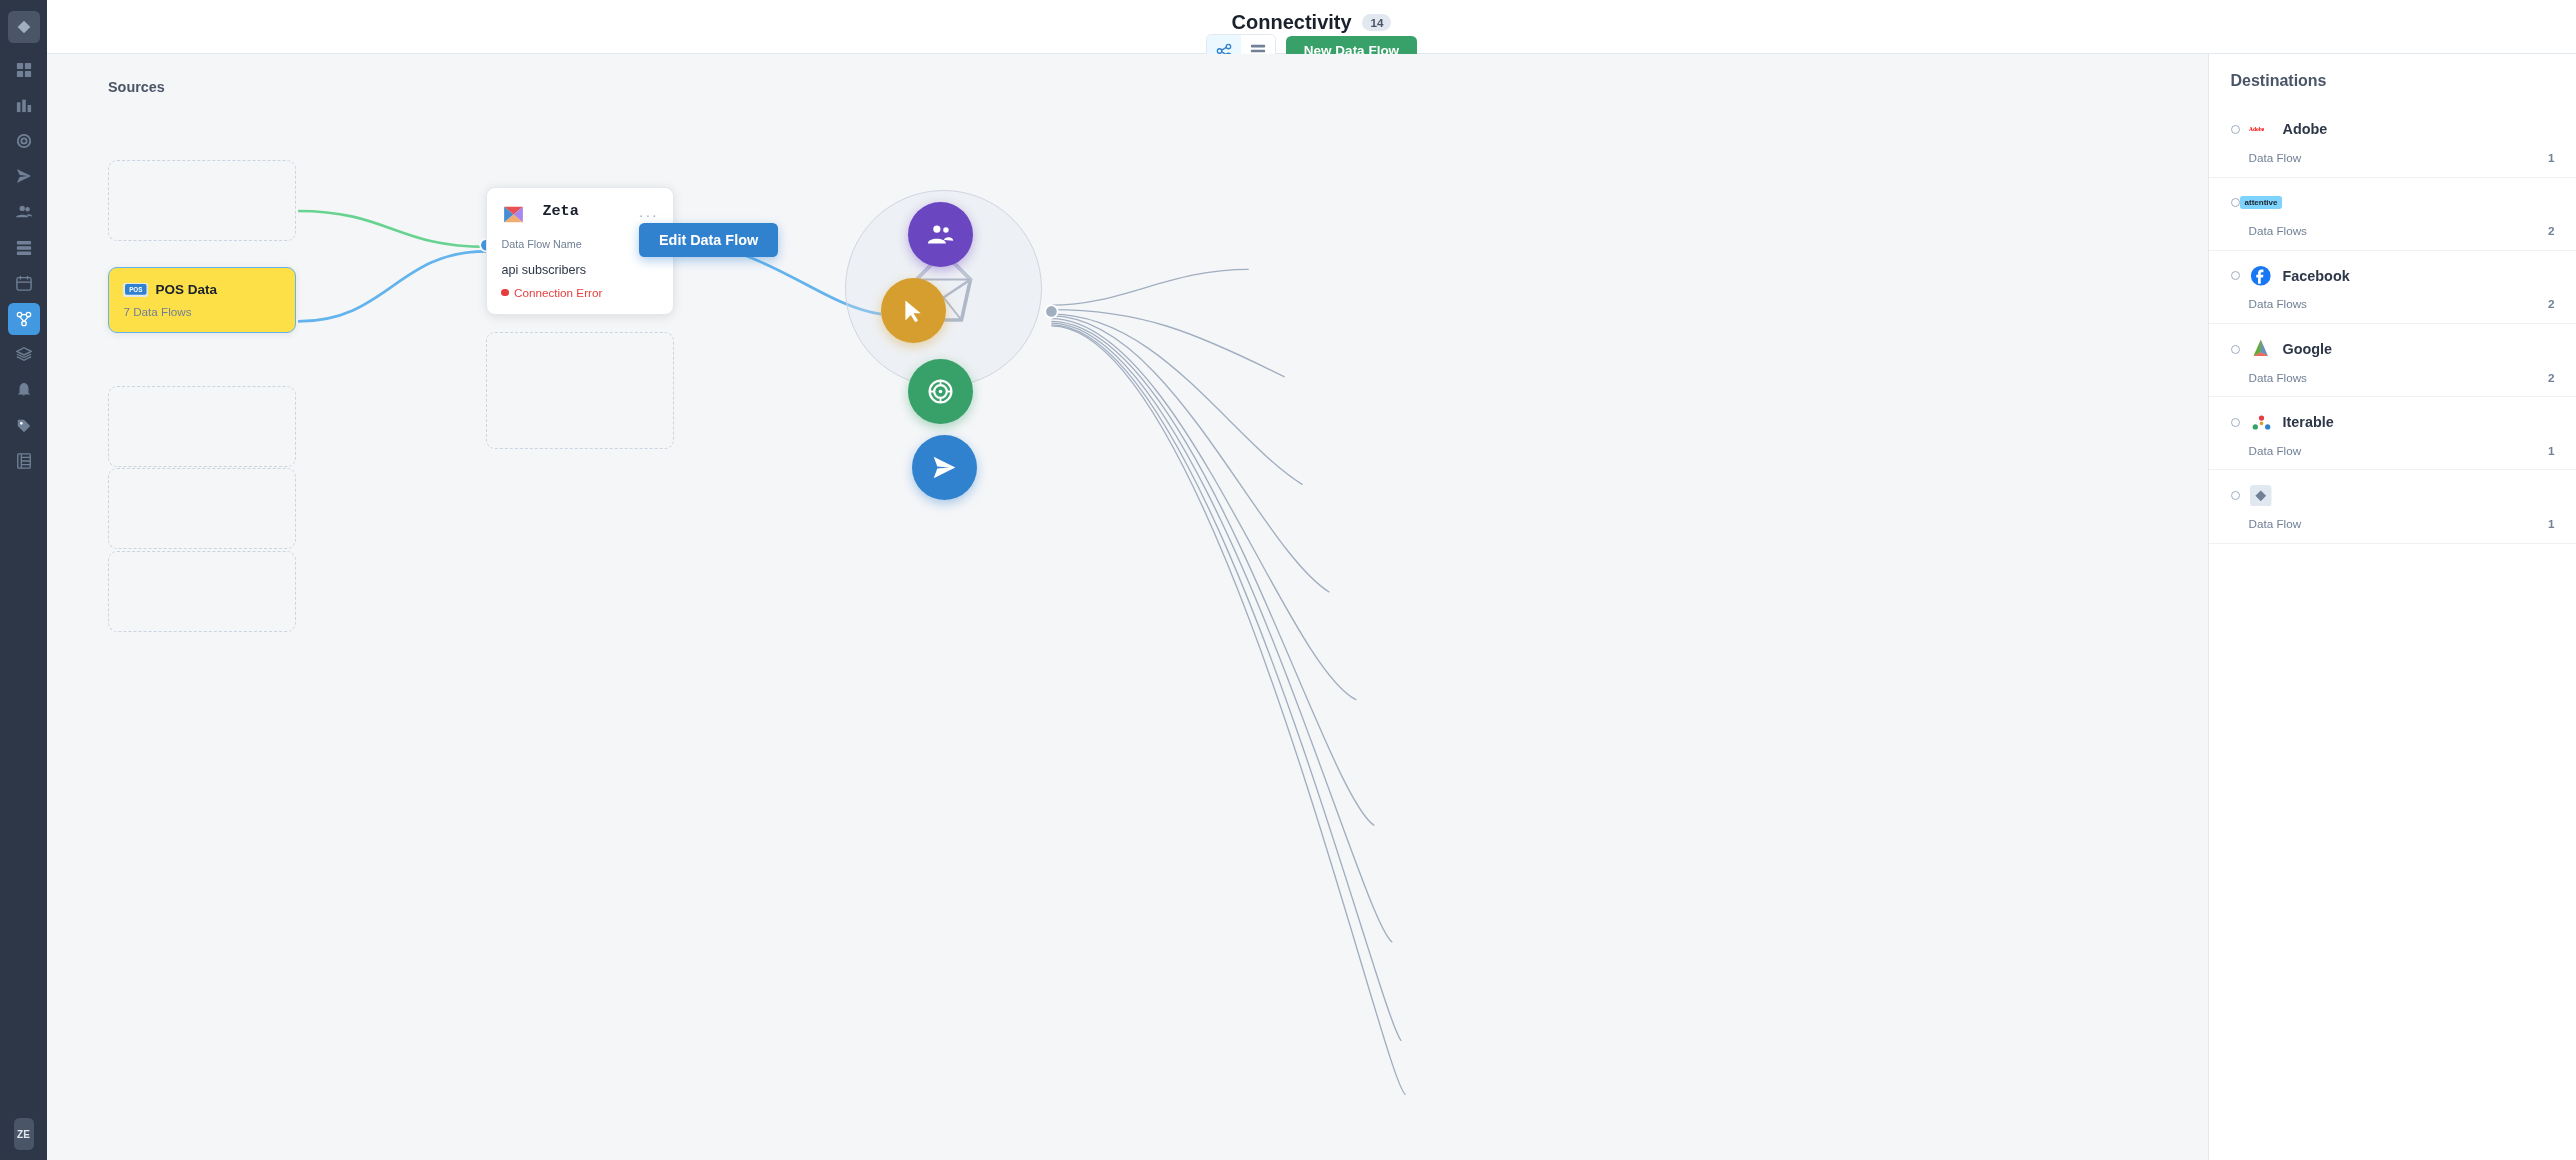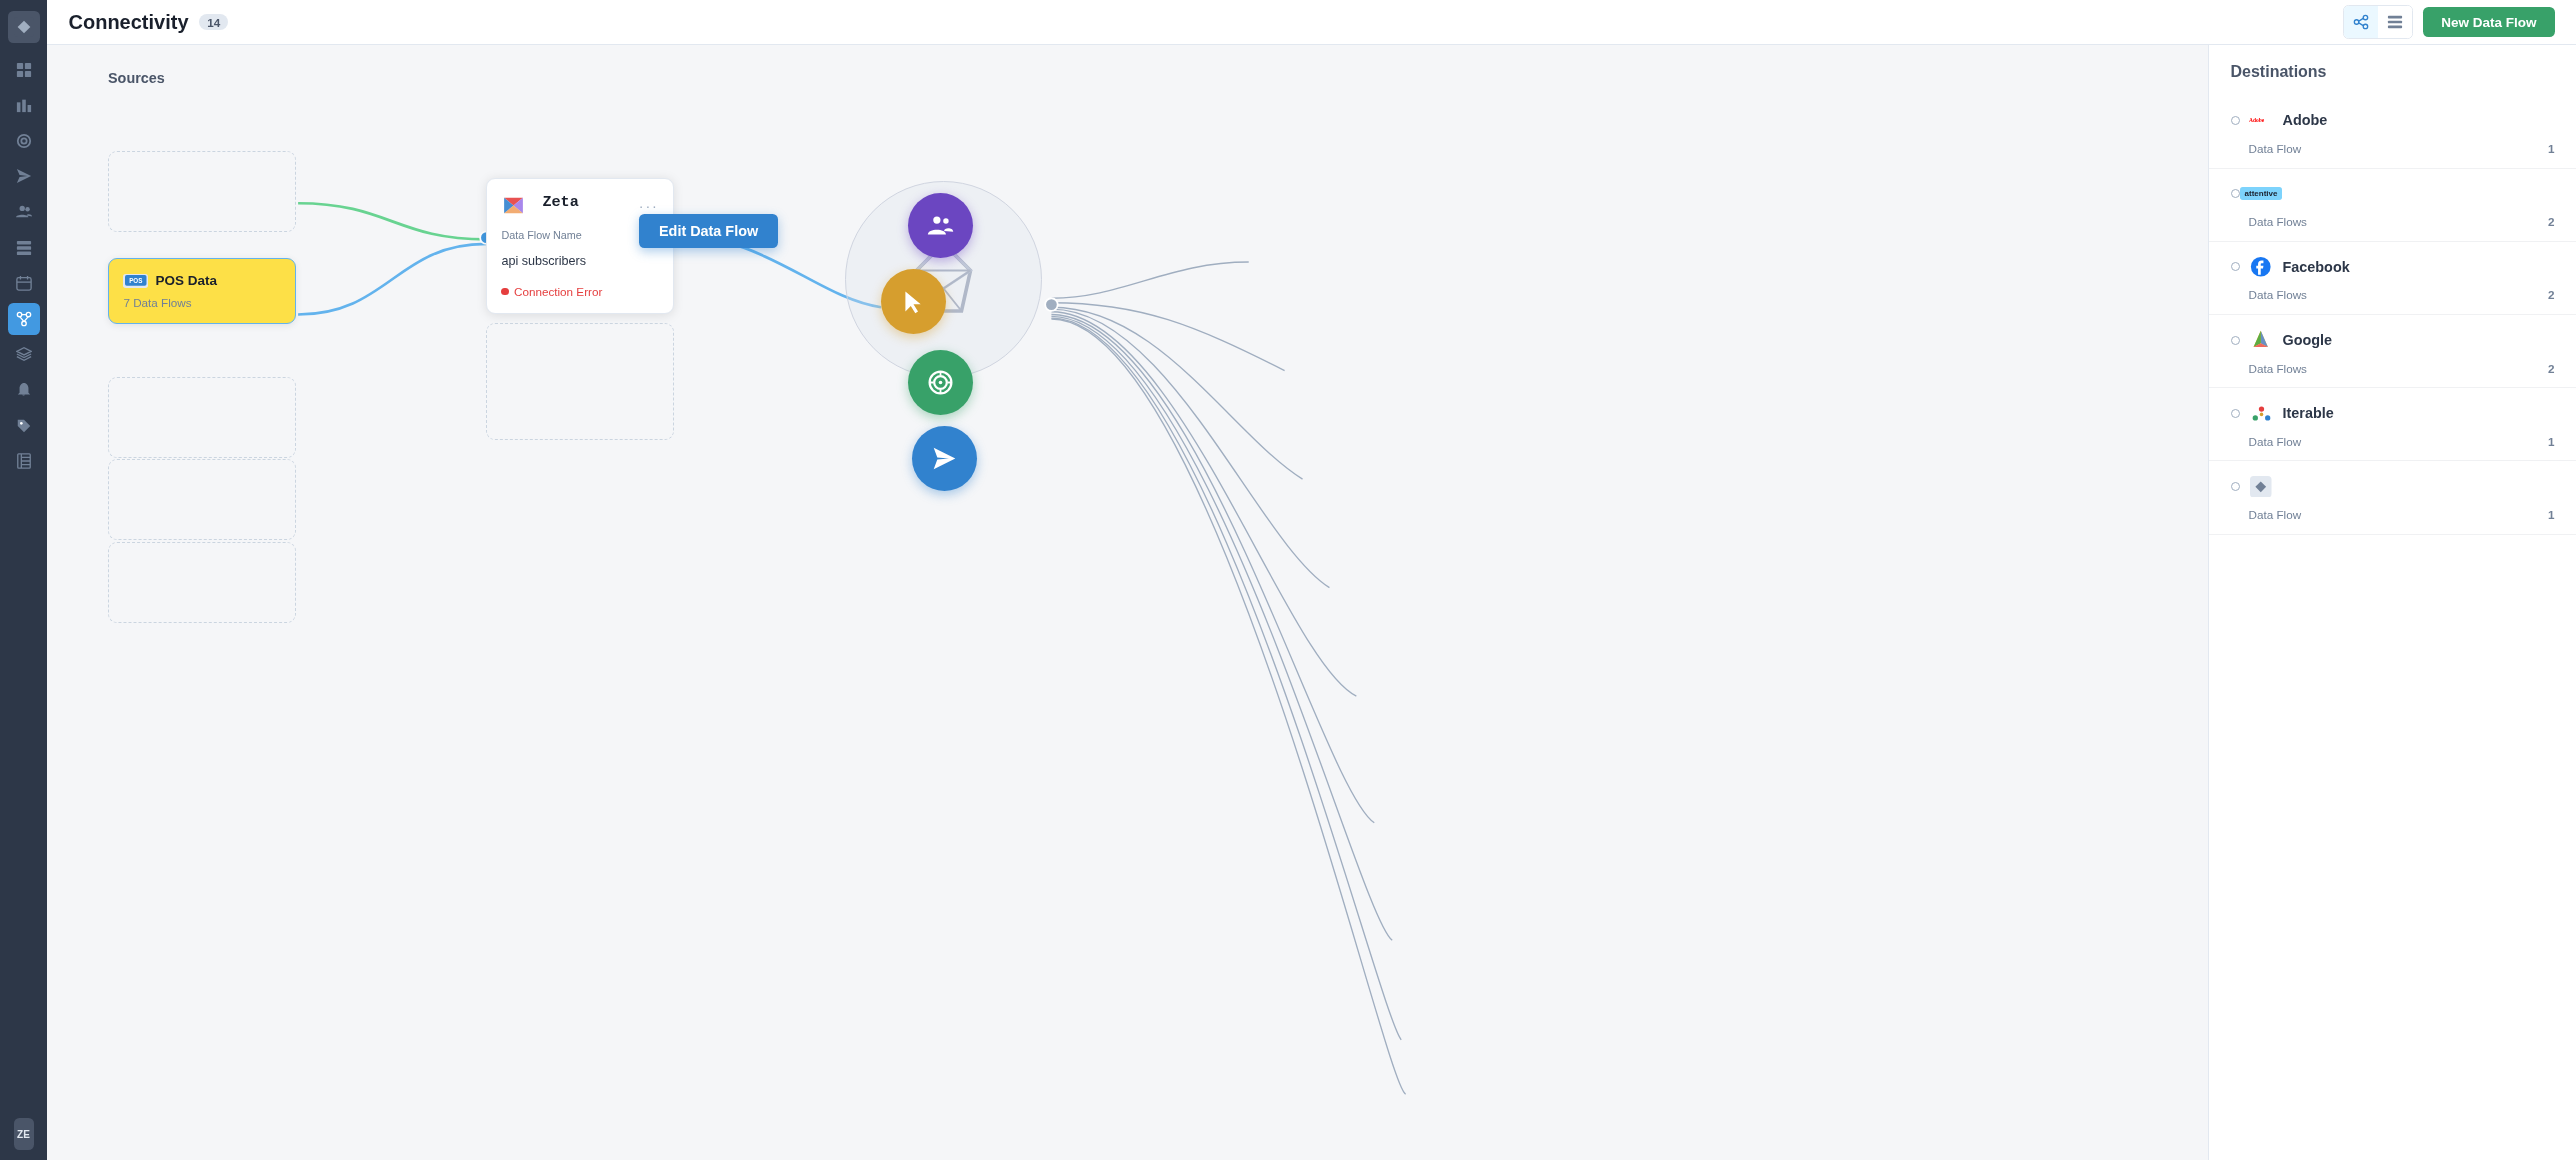--- a/index.html
+++ b/index.html
@@ -65,22 +65,23 @@
     }
 
     
     .header {
       background: white;
       padding: 10.8px 21.5px;
       display: flex;
       align-items: center;
       justify-content: space-between;
       border-bottom: 0.9px solid #e2e8f0;
-      height: 45px;
+      height: 54px;
       flex-shrink: 0;
+      flex-direction: column;
     }
     .header-left { display: flex; align-items: center; gap: 10.8px; }
     .header-title { font-size: 20px; font-weight: 600; color: #1a202c; }
     .header-badge {
       background: #e2e8f0;
       color: #4a5568;
       font-size: 11.7px;
       font-weight: 600;
       padding: 1.8px 8px;
       border-radius: 10.8px;
@@ -178,21 +179,21 @@
       box-shadow: 0 1.8px 10.8px rgba(0,0,0,0.1);
       left: 439px;
       top: 133px;
     }
     .zeta-card-header { display: flex; align-items: center; justify-content: space-between; }
     .zeta-card-title-row { display: flex; align-items: flex-start; gap: 16px; font-family: Liberation Mono, monospace; }
     .zeta-title { font-size: 15.2px; font-weight: 700; color: #1a202c; }
     .zeta-menu { color: #a0aec0; font-size: 14.4px; letter-spacing: 1.8px; cursor: pointer; }
     .zeta-flow-name-label { font-size: 10.8px; color: #718096; margin-top: 10.8px; }
     .zeta-flow-name { font-size: 12.6px; color: #2d3748; margin-top: 13px; }
-    .zeta-error { display: flex; align-items: center; gap: 5.4px; margin-top: 17px; font-size: 11.7px; color: #e53e3e; }
+    .zeta-error { display: flex; align-items: center; gap: 5.4px; margin-top: 9px; font-size: 11.7px; color: #e53e3e; }
     .error-dot { width: 7.2px; height: 7.2px; background: #e53e3e; border-radius: 50%; }
 
     
     .edit-flow-btn {
       position: absolute;
       background: #3182ce;
       color: white;
       border: none;
       border-radius: 5.4px;
       padding: 9px 20px;

